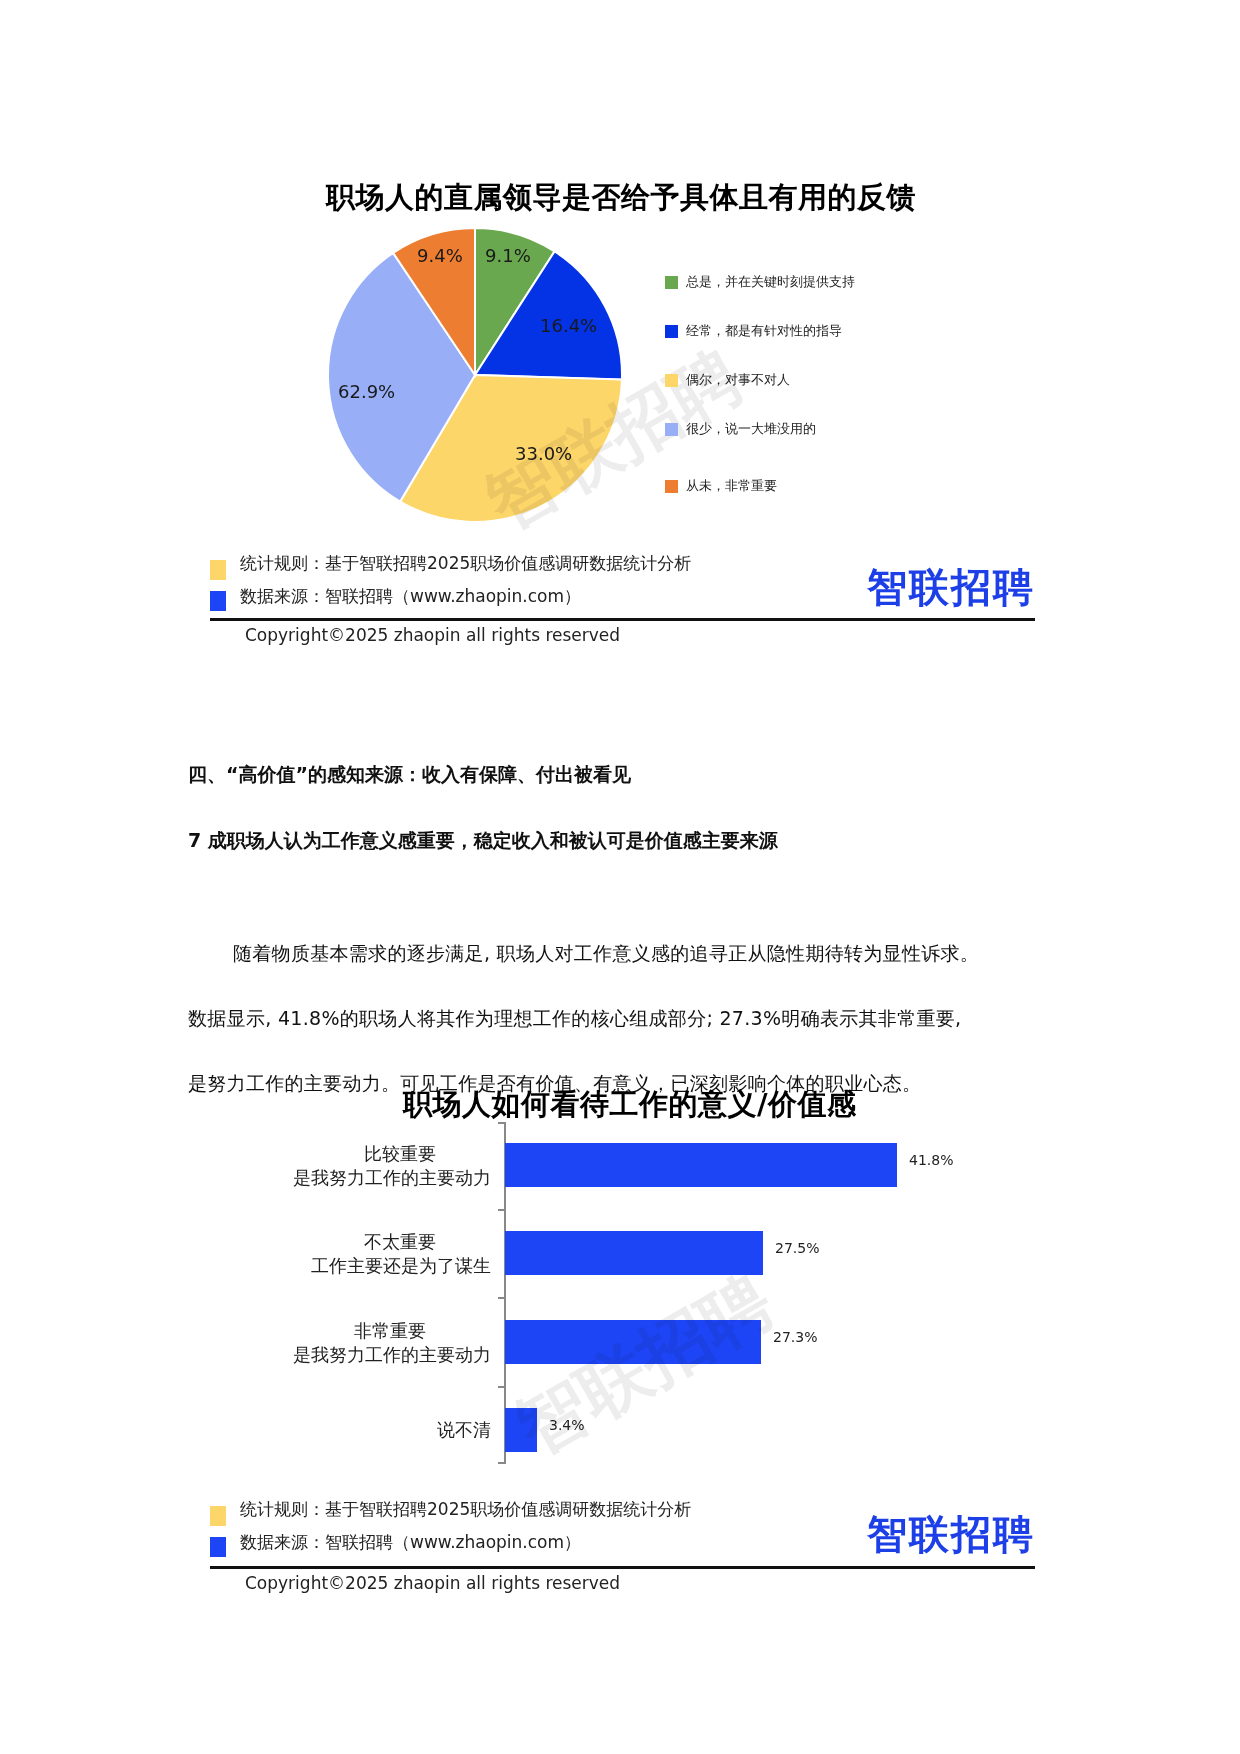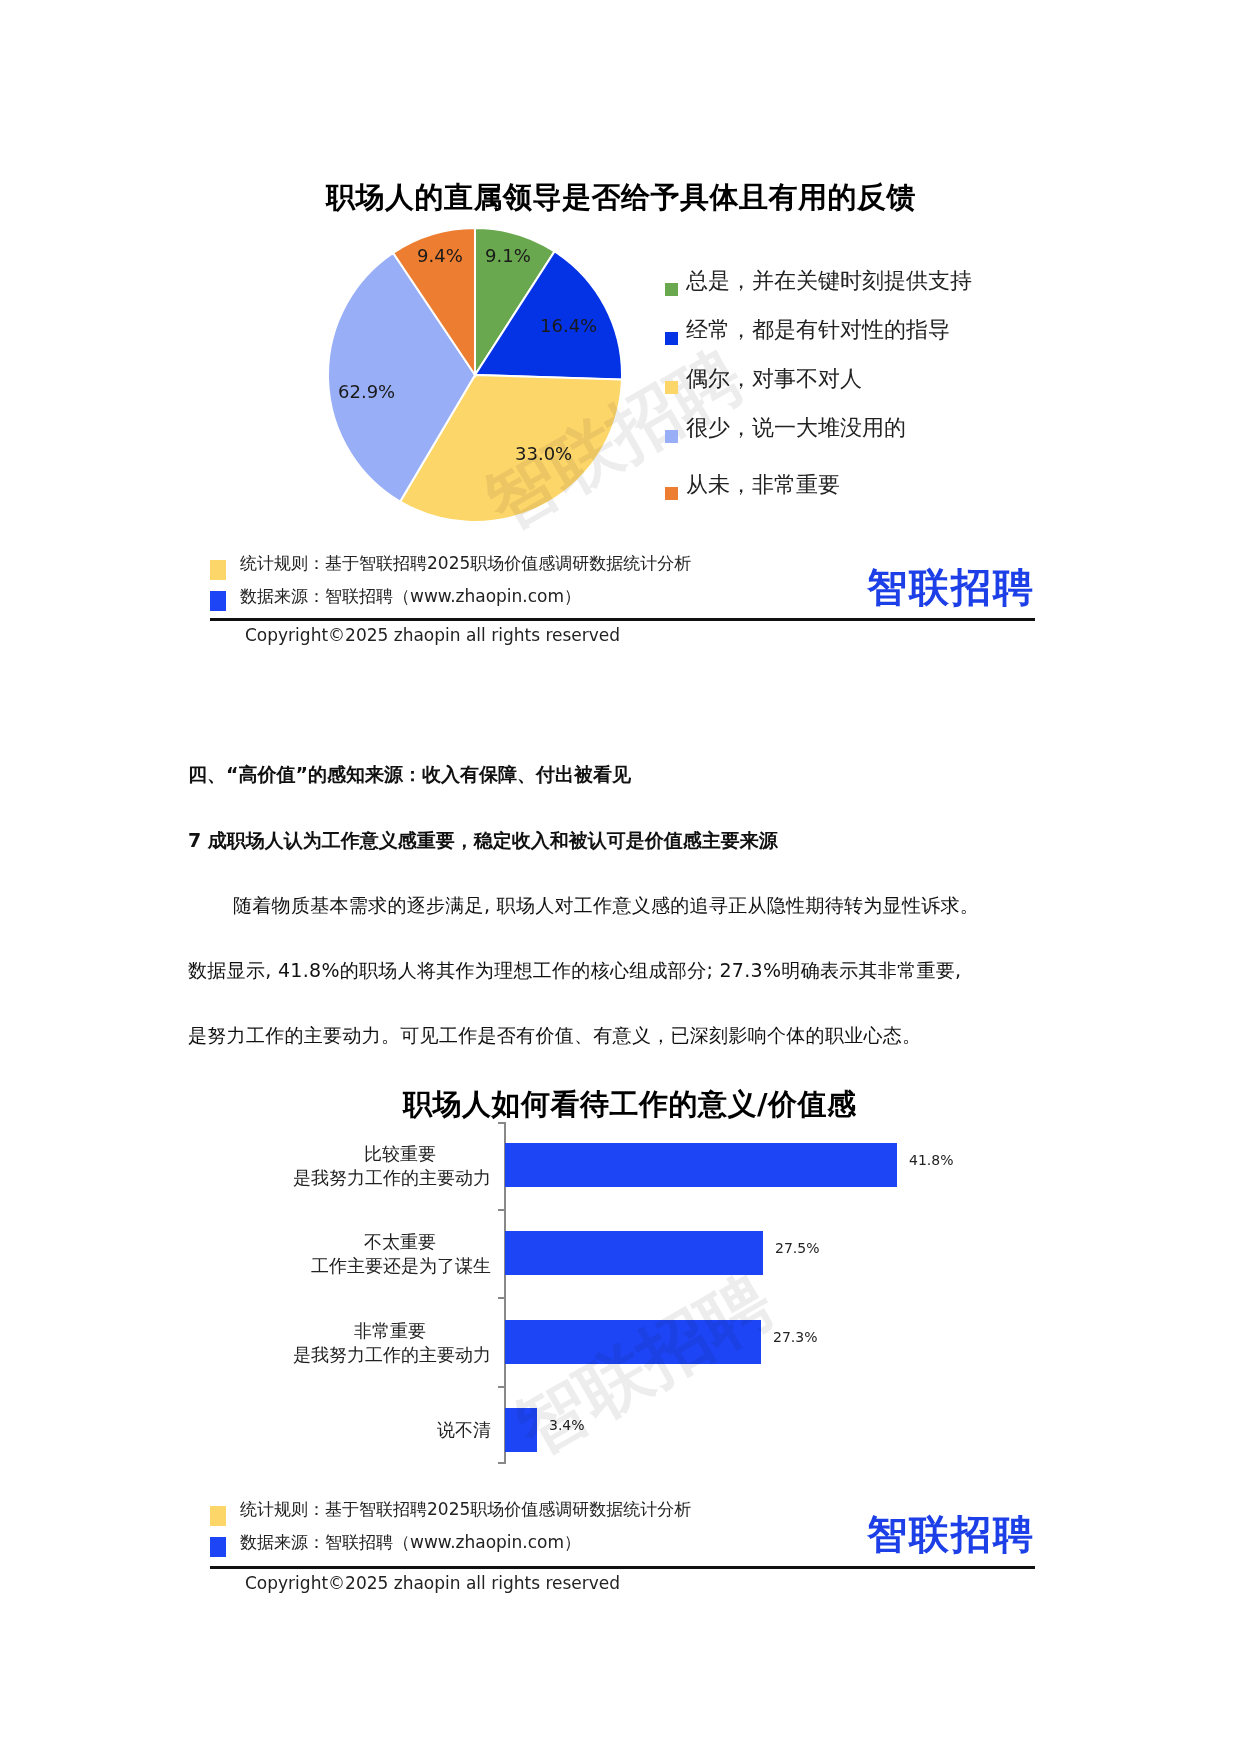--- a/index.html
+++ b/index.html
@@ -1,29 +1,29 @@
 <!DOCTYPE html>
 <html><head>
 <meta charset="utf-8">
 <style>
   html, body { margin:0; padding:0; background:#ffffff; }
   body { width:1240px; height:1754px; position:relative; overflow:hidden;
          font-family:"DejaVu Sans", "Liberation Sans", sans-serif; color:#111; }
   .abs { position:absolute; }
   .chart-title { font-weight:bold; font-size:29px; color:#000000; white-space:nowrap; letter-spacing:0.5px; }
   .pie-label { font-size:18px; color:#1a1a1a; white-space:nowrap; }
-  .legend-row { display:flex; align-items:flex-end; font-size:22px; color:#222; white-space:nowrap; height:28px; }
+  .legend-row { display:flex; align-items:center; font-size:13px; color:#222; white-space:nowrap; height:28px; }
   .legend-swatch { width:13px; height:13px; margin-right:8px; display:inline-block; }
   .note-row { display:flex; align-items:center; font-size:17px; color:#222; white-space:nowrap; height:26px;text-align:right; }
   .note-swatch { width:16px; height:20px; margin-right:14px; display:inline-block; }
   .logo { font-weight:bold; font-size:40px; color:#1d3fe8; letter-spacing:2px; white-space:nowrap; }
   .rule { height:3px; background:#111; }
   .copyright { font-size:17px; color:#222; white-space:nowrap; }
   .h-section { font-weight:bold; font-size:19px; color:#111; white-space:nowrap; }
-  .para { font-size:19px; color:#111; white-space:nowrap; letter-spacing:0.3px; }
+  .para { font-size:19px; color:#111; white-space:nowrap; letter-spacing:0.3px;margin-top:48px; }
   .bar { background:#1e45f5; height:44px; }
   .bar-value { font-size:14px; color:#222; white-space:nowrap; }
   .cat-label { font-size:18px; color:#222; text-align:right; line-height:24px; white-space:nowrap; }
   .axis-line { background:#888; width:2px; }
   .tick { background:#888; height:2px; width:7px; }
   .watermark { color:rgba(0,0,0,0.07); font-weight:bold; font-size:70px; white-space:nowrap; transform:rotate(-30deg); transform-origin:left top; pointer-events:none; }
 </style>
 </head>
 <body>
 

